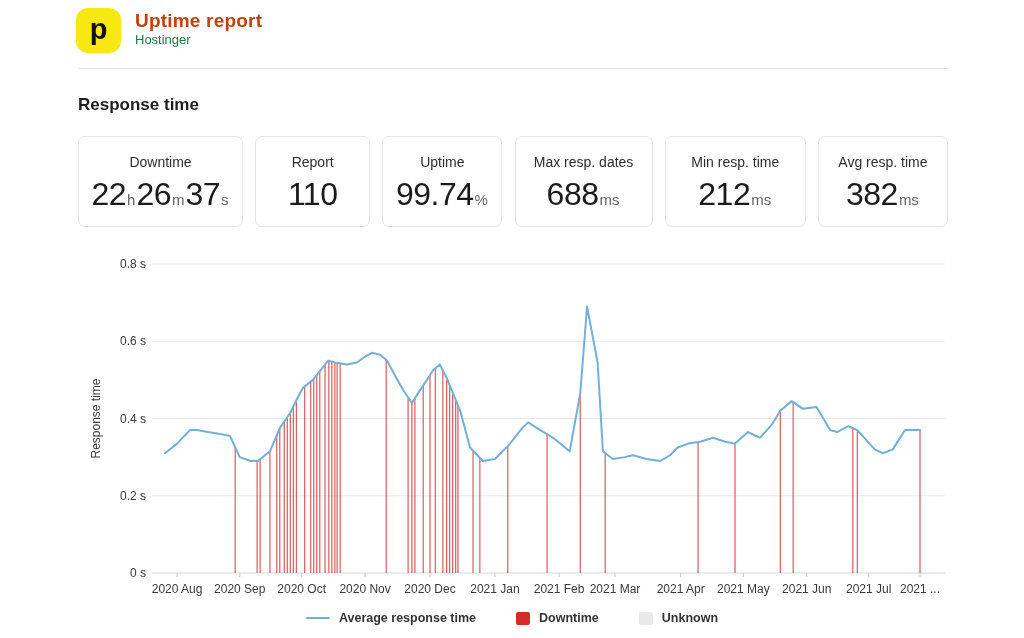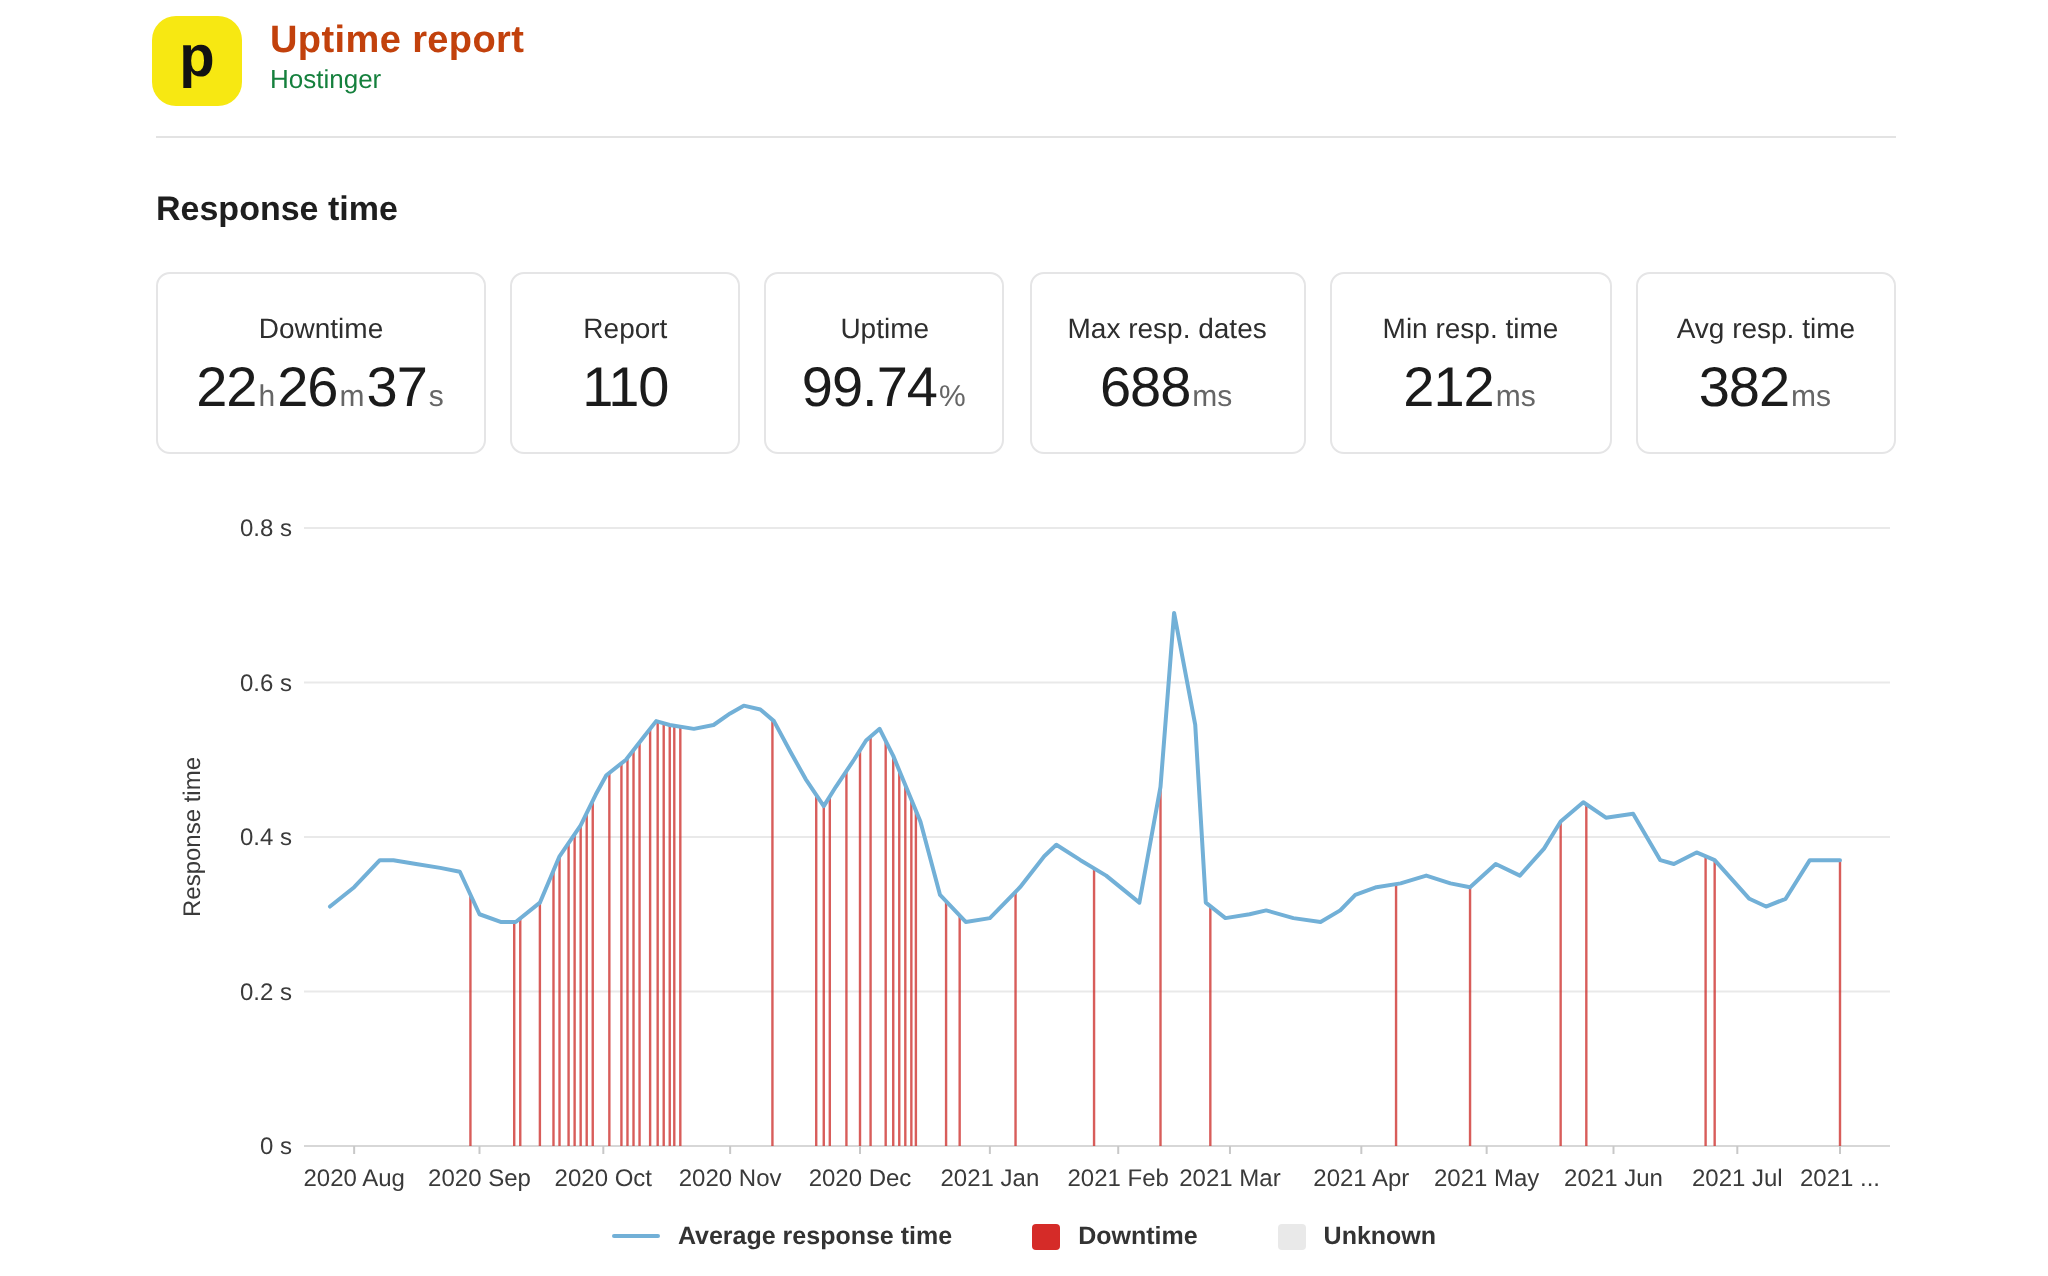--- a/index.html
+++ b/index.html
@@ -20,21 +20,21 @@
   h2{position:absolute;left:78px;top:95px;margin:0;font-size:17px;font-weight:bold;color:#1e1e1e}
 
   
   .cards{position:absolute;left:78px;right:76px;top:136px;height:91px;display:flex;justify-content:space-between}
   .card{border:1px solid #e5e5e6;border-radius:7px;background:#fff;
         display:flex;flex-direction:column;align-items:center;justify-content:center;gap:8px}
   .card:nth-child(1){width:163px}.card:nth-child(2){width:113px}.card:nth-child(3){width:118px}
   .card:nth-child(4){width:136px}.card:nth-child(5){width:139px}.card:nth-child(6){width:128px}
   .card-label{font-size:14px;color:#2e2e2e}
   .card-value{line-height:1;color:#1b1b1b;display:flex;align-items:baseline}
-  .seg-num{font-size:28px;letter-spacing:-.5px}
+  .seg-num{font-size:32px;letter-spacing:-.5px}
   .seg-unit{font-size:15px;color:#666;margin:0 1px}
 
   
   #chart{position:absolute;left:0;top:245px}
   .tick-label{font-size:12px;fill:#3a3a3a}
   .axis-title{font-size:12px;fill:#3a3a3a}
 
   
   .legend{position:absolute;left:0;right:0;top:611px;display:flex;justify-content:center;align-items:flex-start;gap:40px}
   .legend-item{display:flex;align-items:center;gap:9px;font-size:12.5px;font-weight:bold;color:#333}

